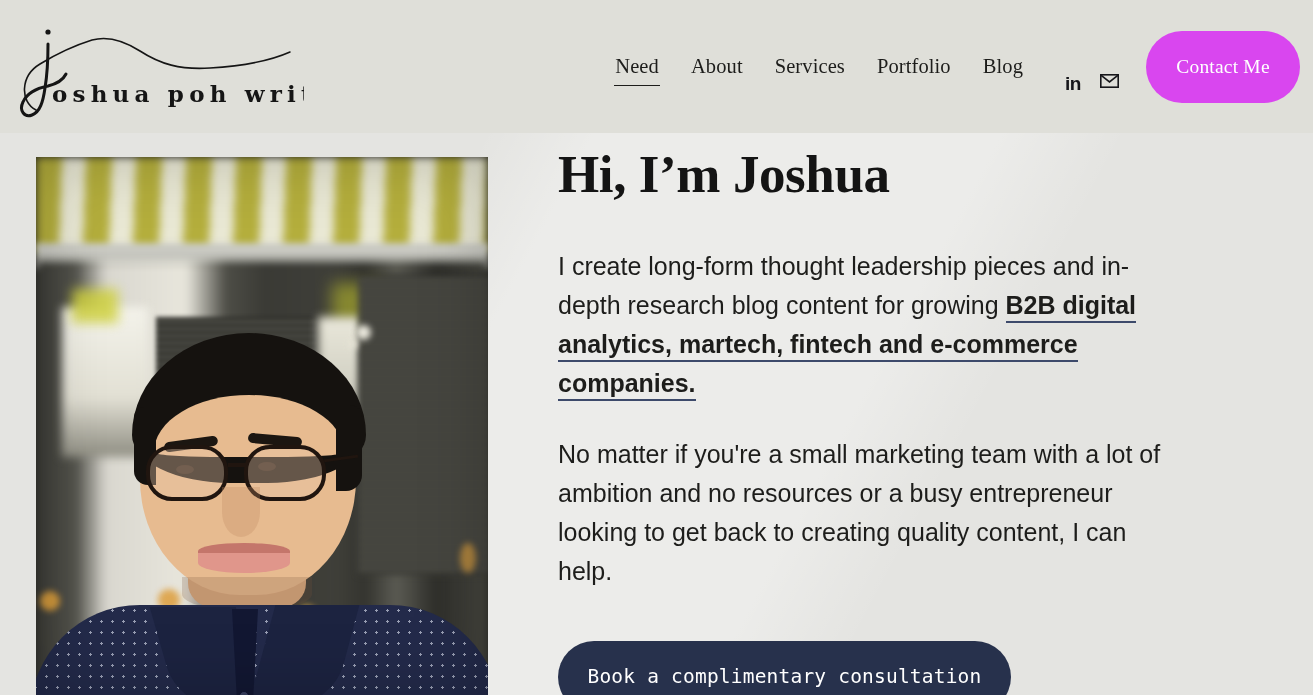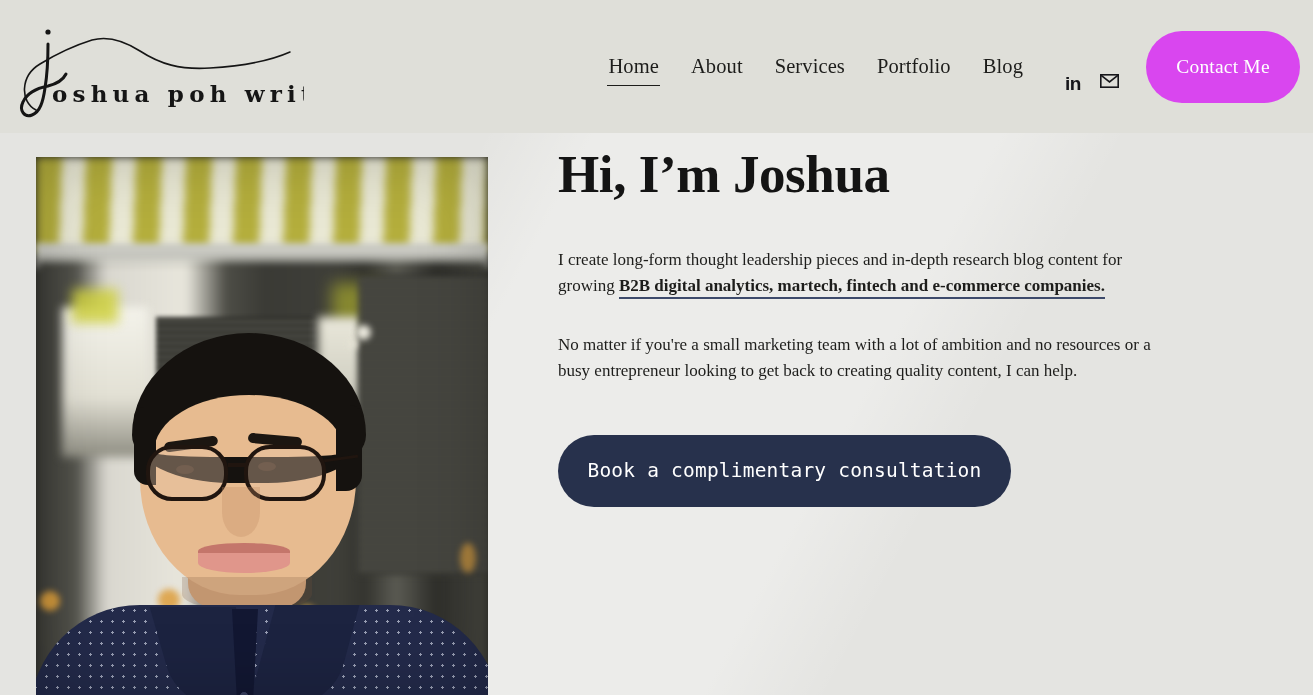--- a/index.html
+++ b/index.html
@@ -330,22 +330,22 @@
   .hero-title {
     font-family: Liberation Serif, serif;
     font-weight: 700;
     font-size: 53px;
     line-height: 1.05;
     letter-spacing: -.4px;
     color: #141414;
     margin: 0 0 44px 0;
   }
   .hero-p {
-    font-family: Liberation Serif, serif;
-    font-size: 17px;
+    font-family: Liberation Sans, sans-serif;
+    font-size: 25px;
     line-height: 1.56;
     color: #1d1d1b;
     margin: 0 0 32px 0;
     max-width: 620px;
   }
   .hero-p:last-of-type { margin-bottom: 0; }
   .inline-link {
     font-weight: 700;
     color: #1d1d1b;
     text-decoration: none;
@@ -388,21 +388,21 @@
         <circle cx="34" cy="14" r="2.6" fill="#151515"></circle>
 
         <text x="38" y="84" font-family="DejaVu Serif, Liberation Serif, serif" font-size="23" font-weight="700" letter-spacing="5.2" fill="#151515">oshua poh writes</text>
       </svg>
     </span>
   </a>
 
   <div class="nav-cluster">
 
     <nav class="nav-links">
-      <a class="nav-link is-active" href="#">Home</a>
+      <a class="nav-link is-active" href="#">Need</a>
       <a class="nav-link" href="#">About</a>
       <a class="nav-link" href="#">Services</a>
       <a class="nav-link" href="#">Portfolio</a>
       <a class="nav-link" href="#">Blog</a>
     </nav>
 
     <div class="social-links">
       <a class="icon-btn" href="#">
         <span class="linkedin-glyph">in</span>
       </a>

